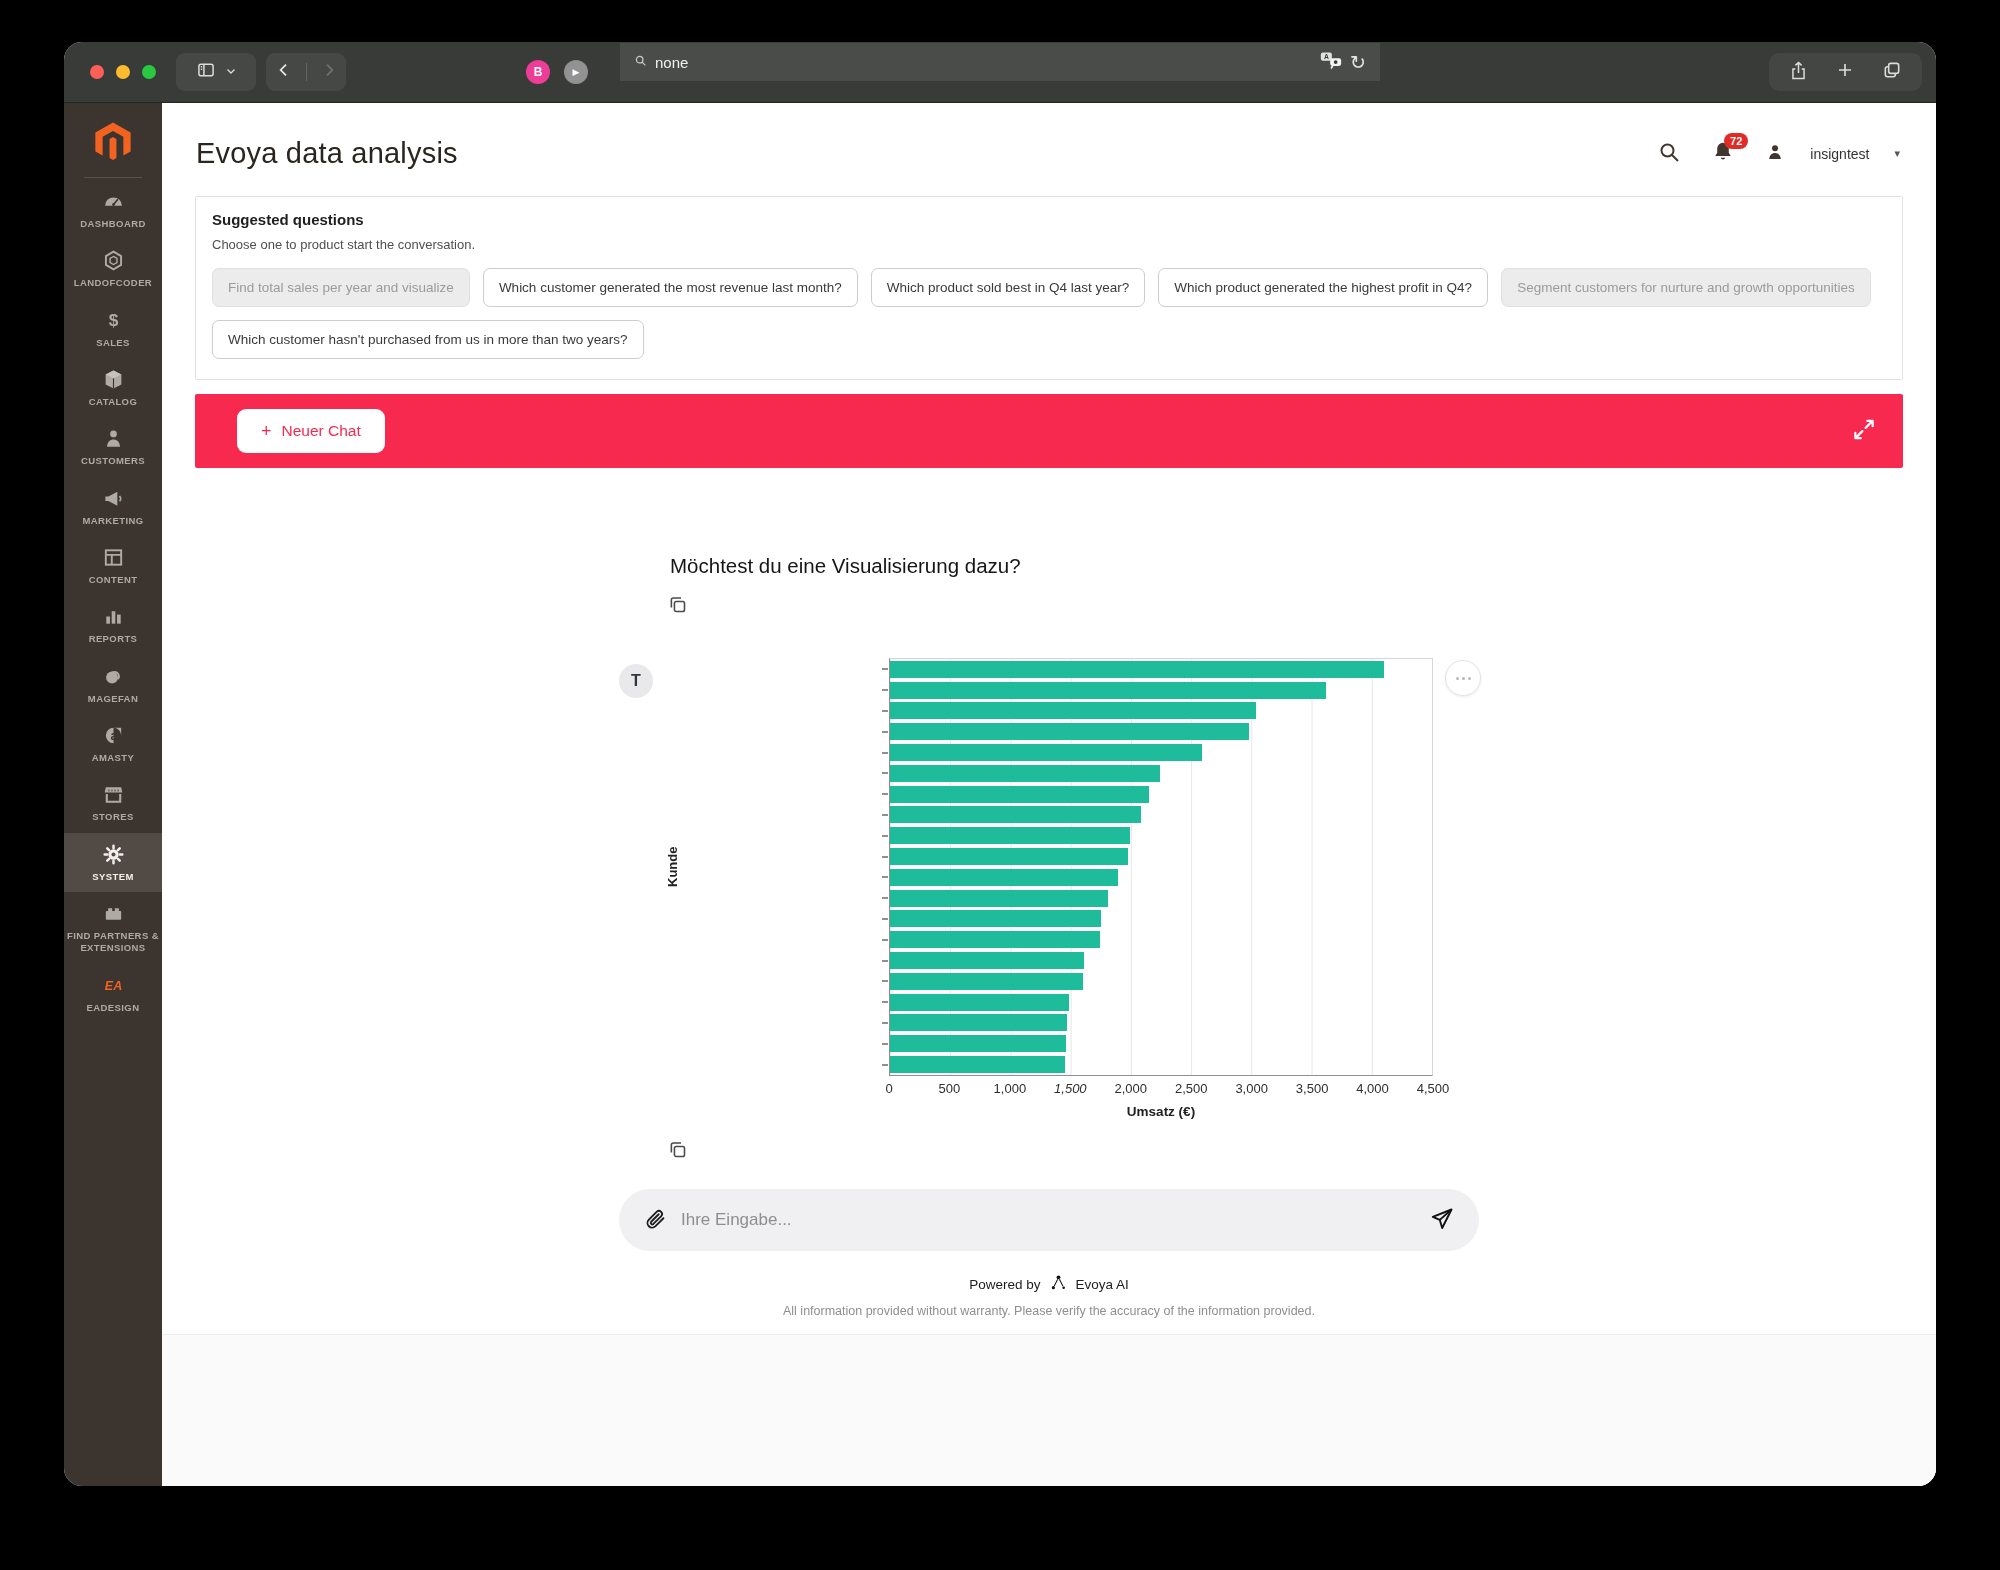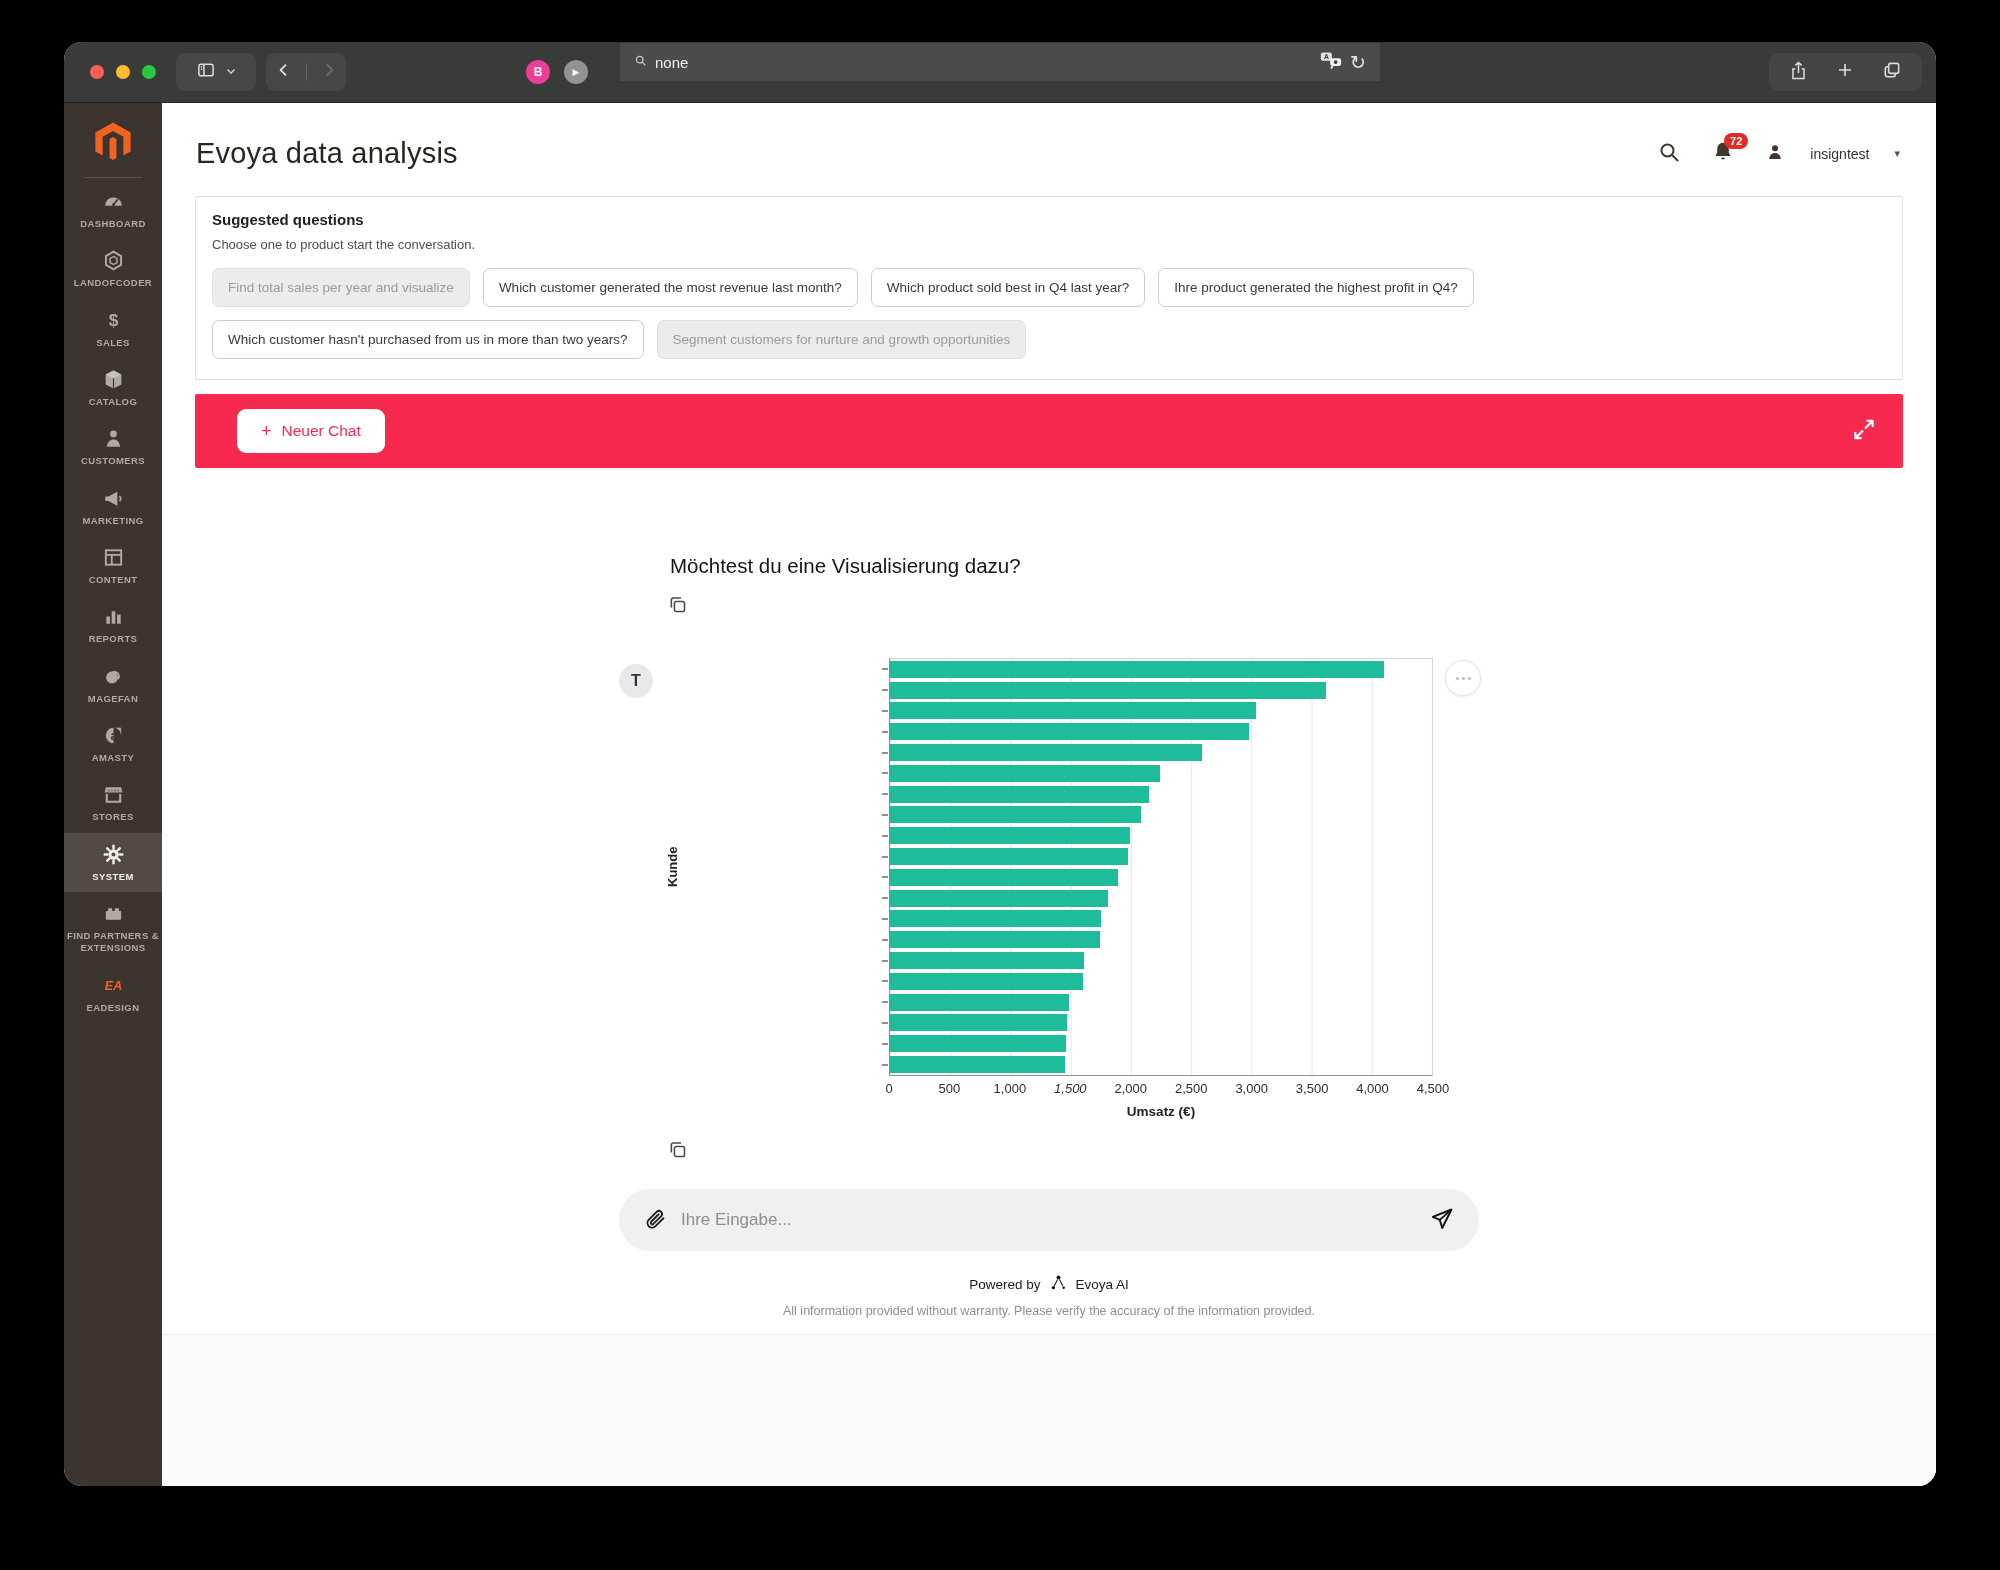--- a/index.html
+++ b/index.html
@@ -383,23 +383,23 @@
         </div>
       </div>
 
       <section class="sq-card">
         <div class="sq-title">Suggested questions</div>
         <div class="sq-sub">Choose one to product start the conversation.</div>
         <div class="chips">
             <button class="chip disabled">Find total sales per year and visualize</button>
             <button class="chip">Which customer generated the most revenue last month?</button>
             <button class="chip">Which product sold best in Q4 last year?</button>
-            <button class="chip">Ihre product generated the highest profit in Q4?</button>
+            <button class="chip">Which product generated the highest profit in Q4?</button>
+            <button class="chip disabled">Segment customers for nurture and growth opportunities</button>
             <button class="chip">Which customer hasn't purchased from us in more than two years?</button>
-            <button class="chip disabled">Segment customers for nurture and growth opportunities</button>
           </div>
       </section>
 
       <section class="chat-card">
         <div class="chat-topbar">
           <button class="new-chat">
             <span class="plus">+</span>
             <span>Neuer Chat</span>
           </button>
           <button class="expand-btn">

